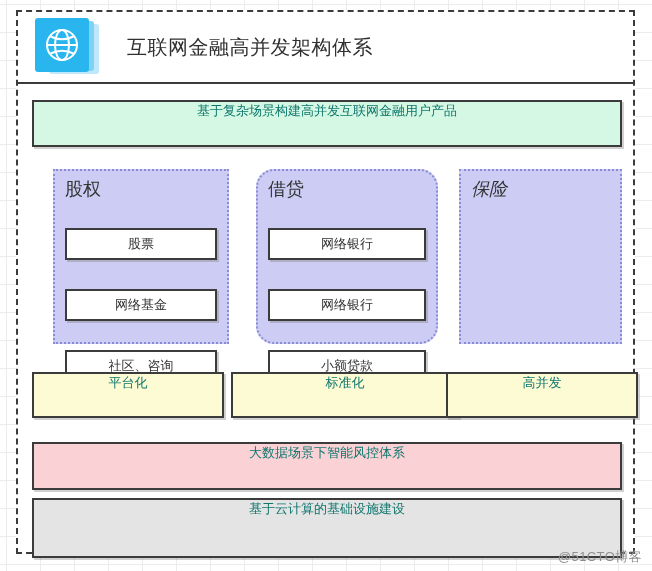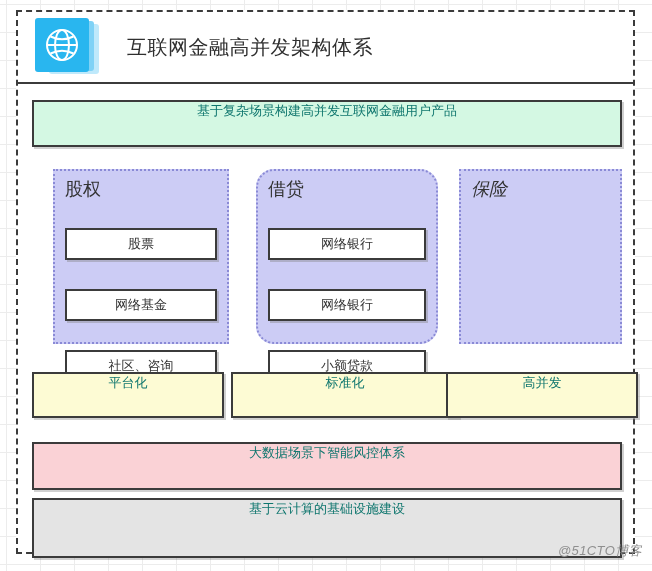--- a/index.html
+++ b/index.html
@@ -148,25 +148,24 @@
   }
   #band-gray {
     left: 14px; top: 486px;
     width: 590px; height: 60px;
     background: #e4e4e4;
   }
   
   #watermark {
     position: absolute;
     right: 10px;
-    bottom: 11px;
+    bottom: 5px;
     font-size: 13px;
     color: #8f8f8f;
     letter-spacing: 0.4px;
-    font-style: italic;
   }
 </style>
 </head>
 <body>
 
 <div id="grid-bg"></div>
 
 <div id="diagram-frame">
 
   <div class="header">

